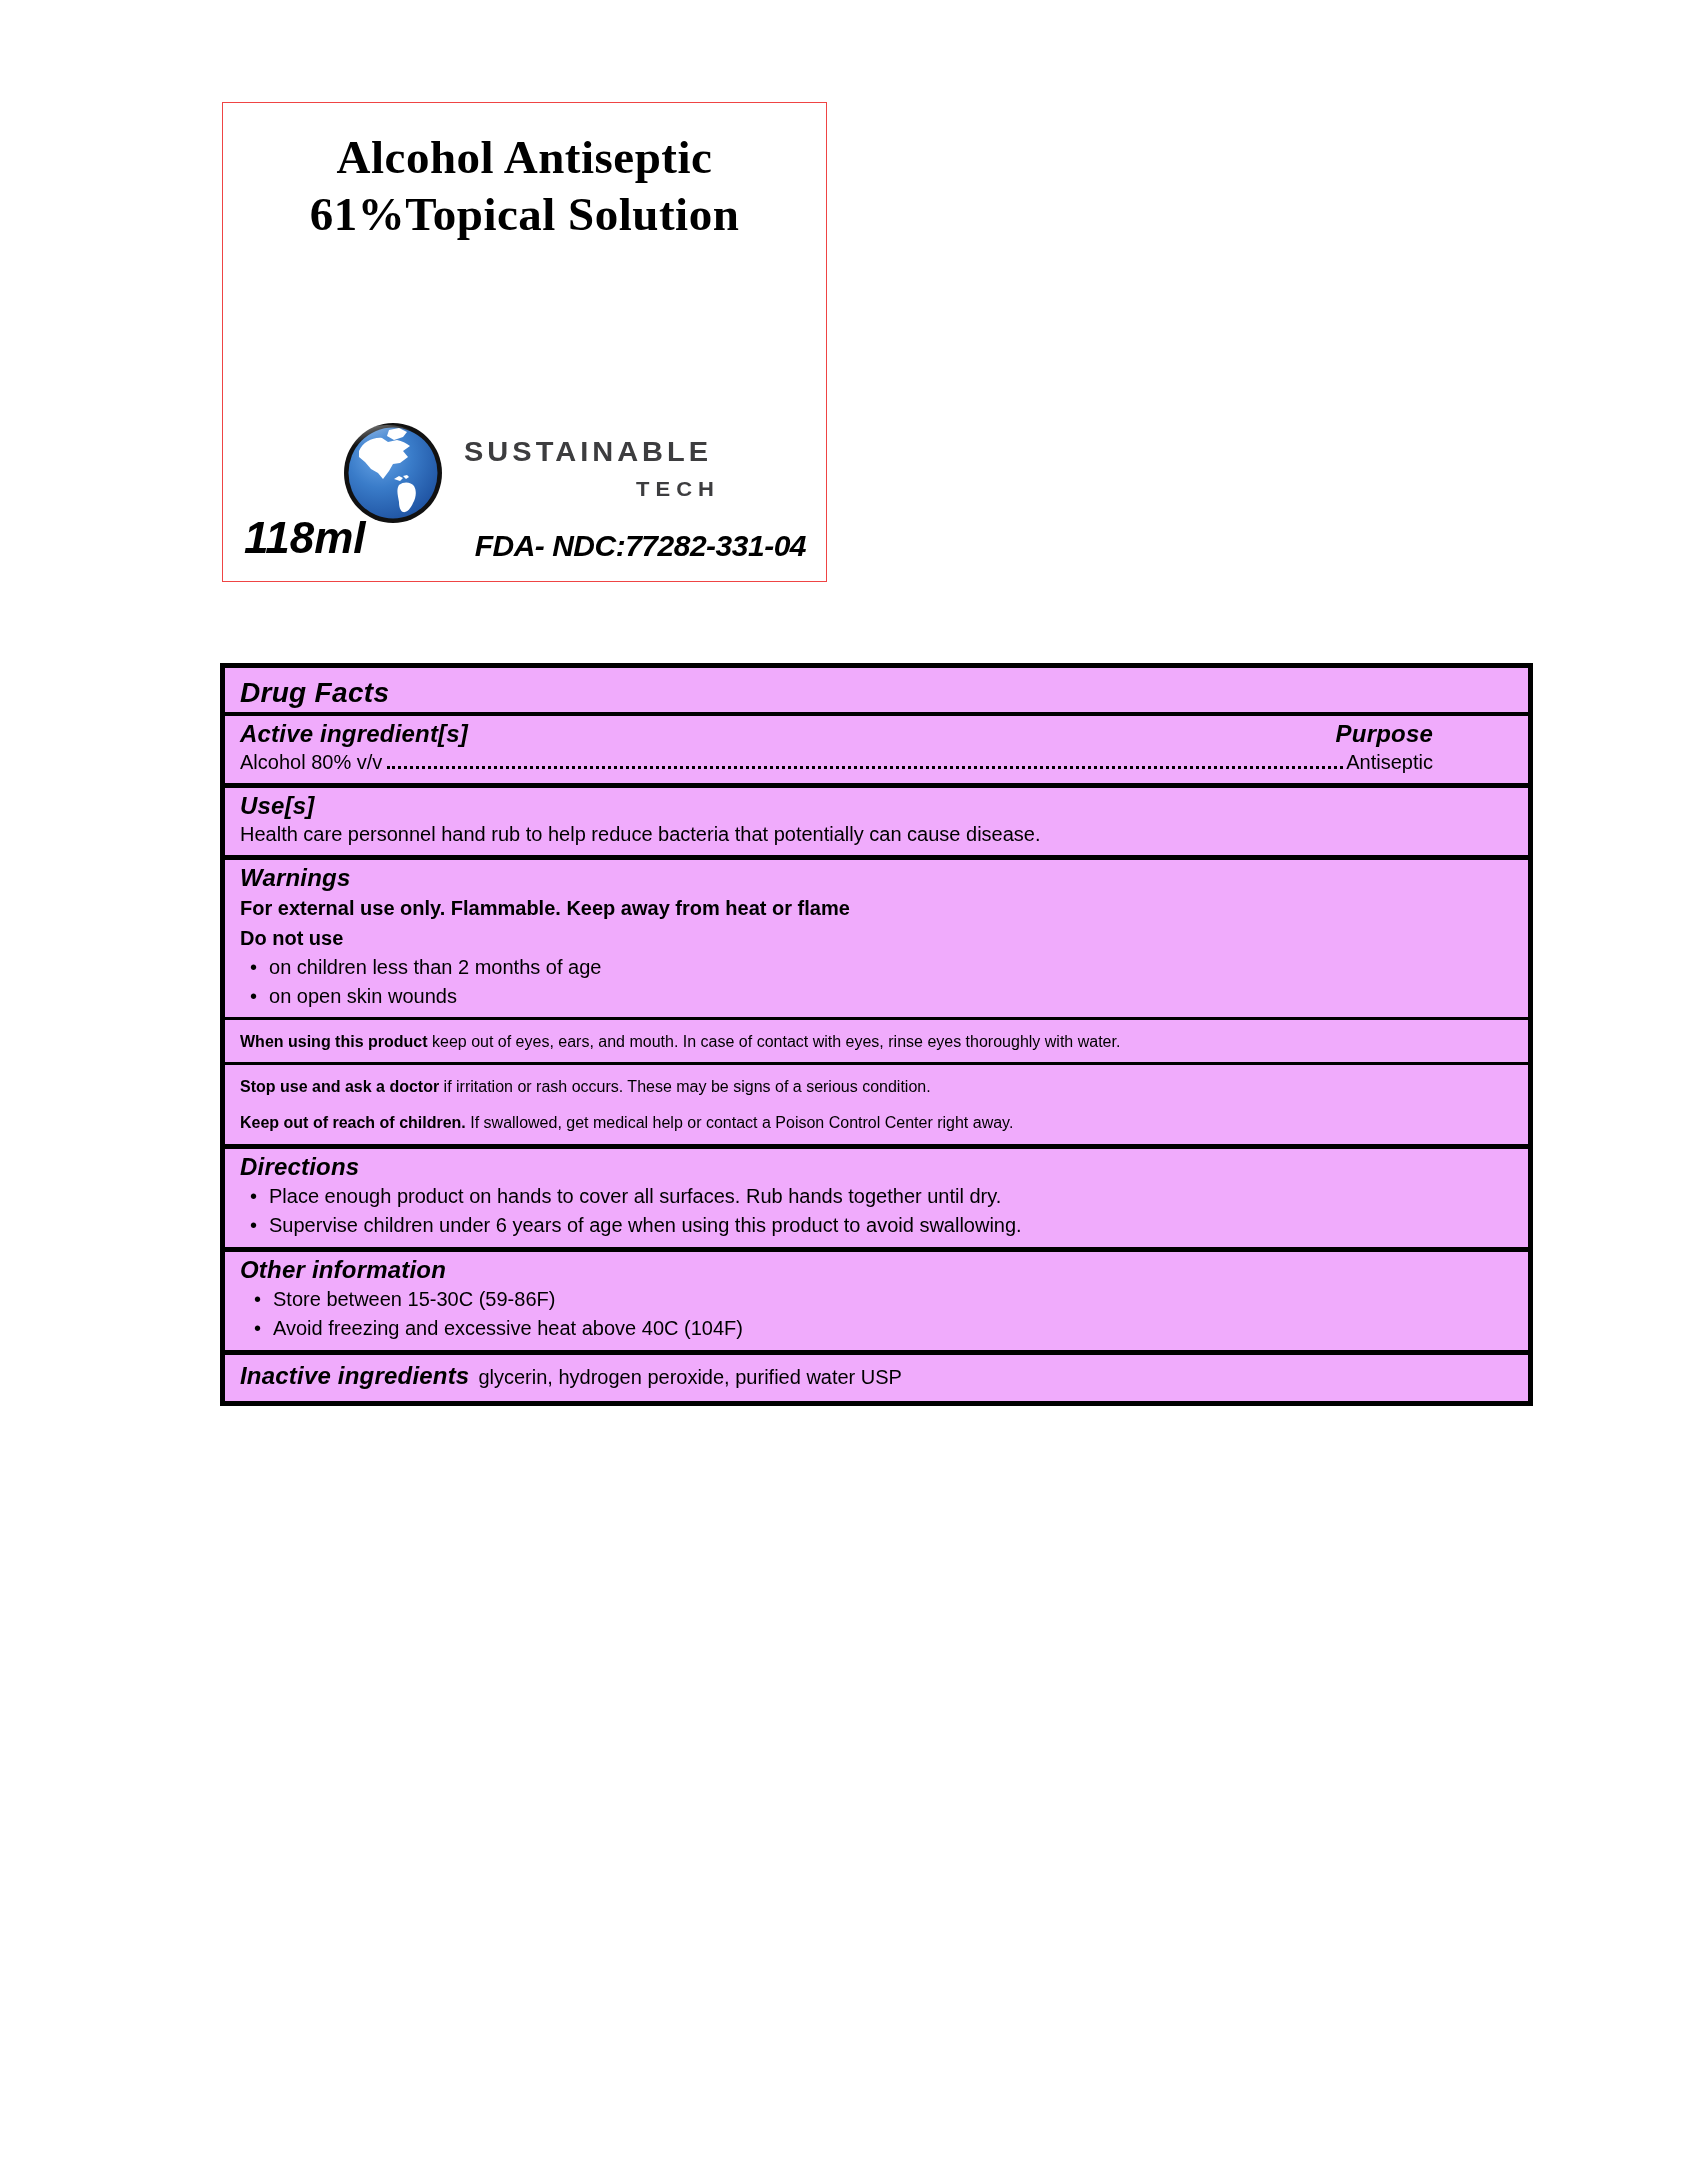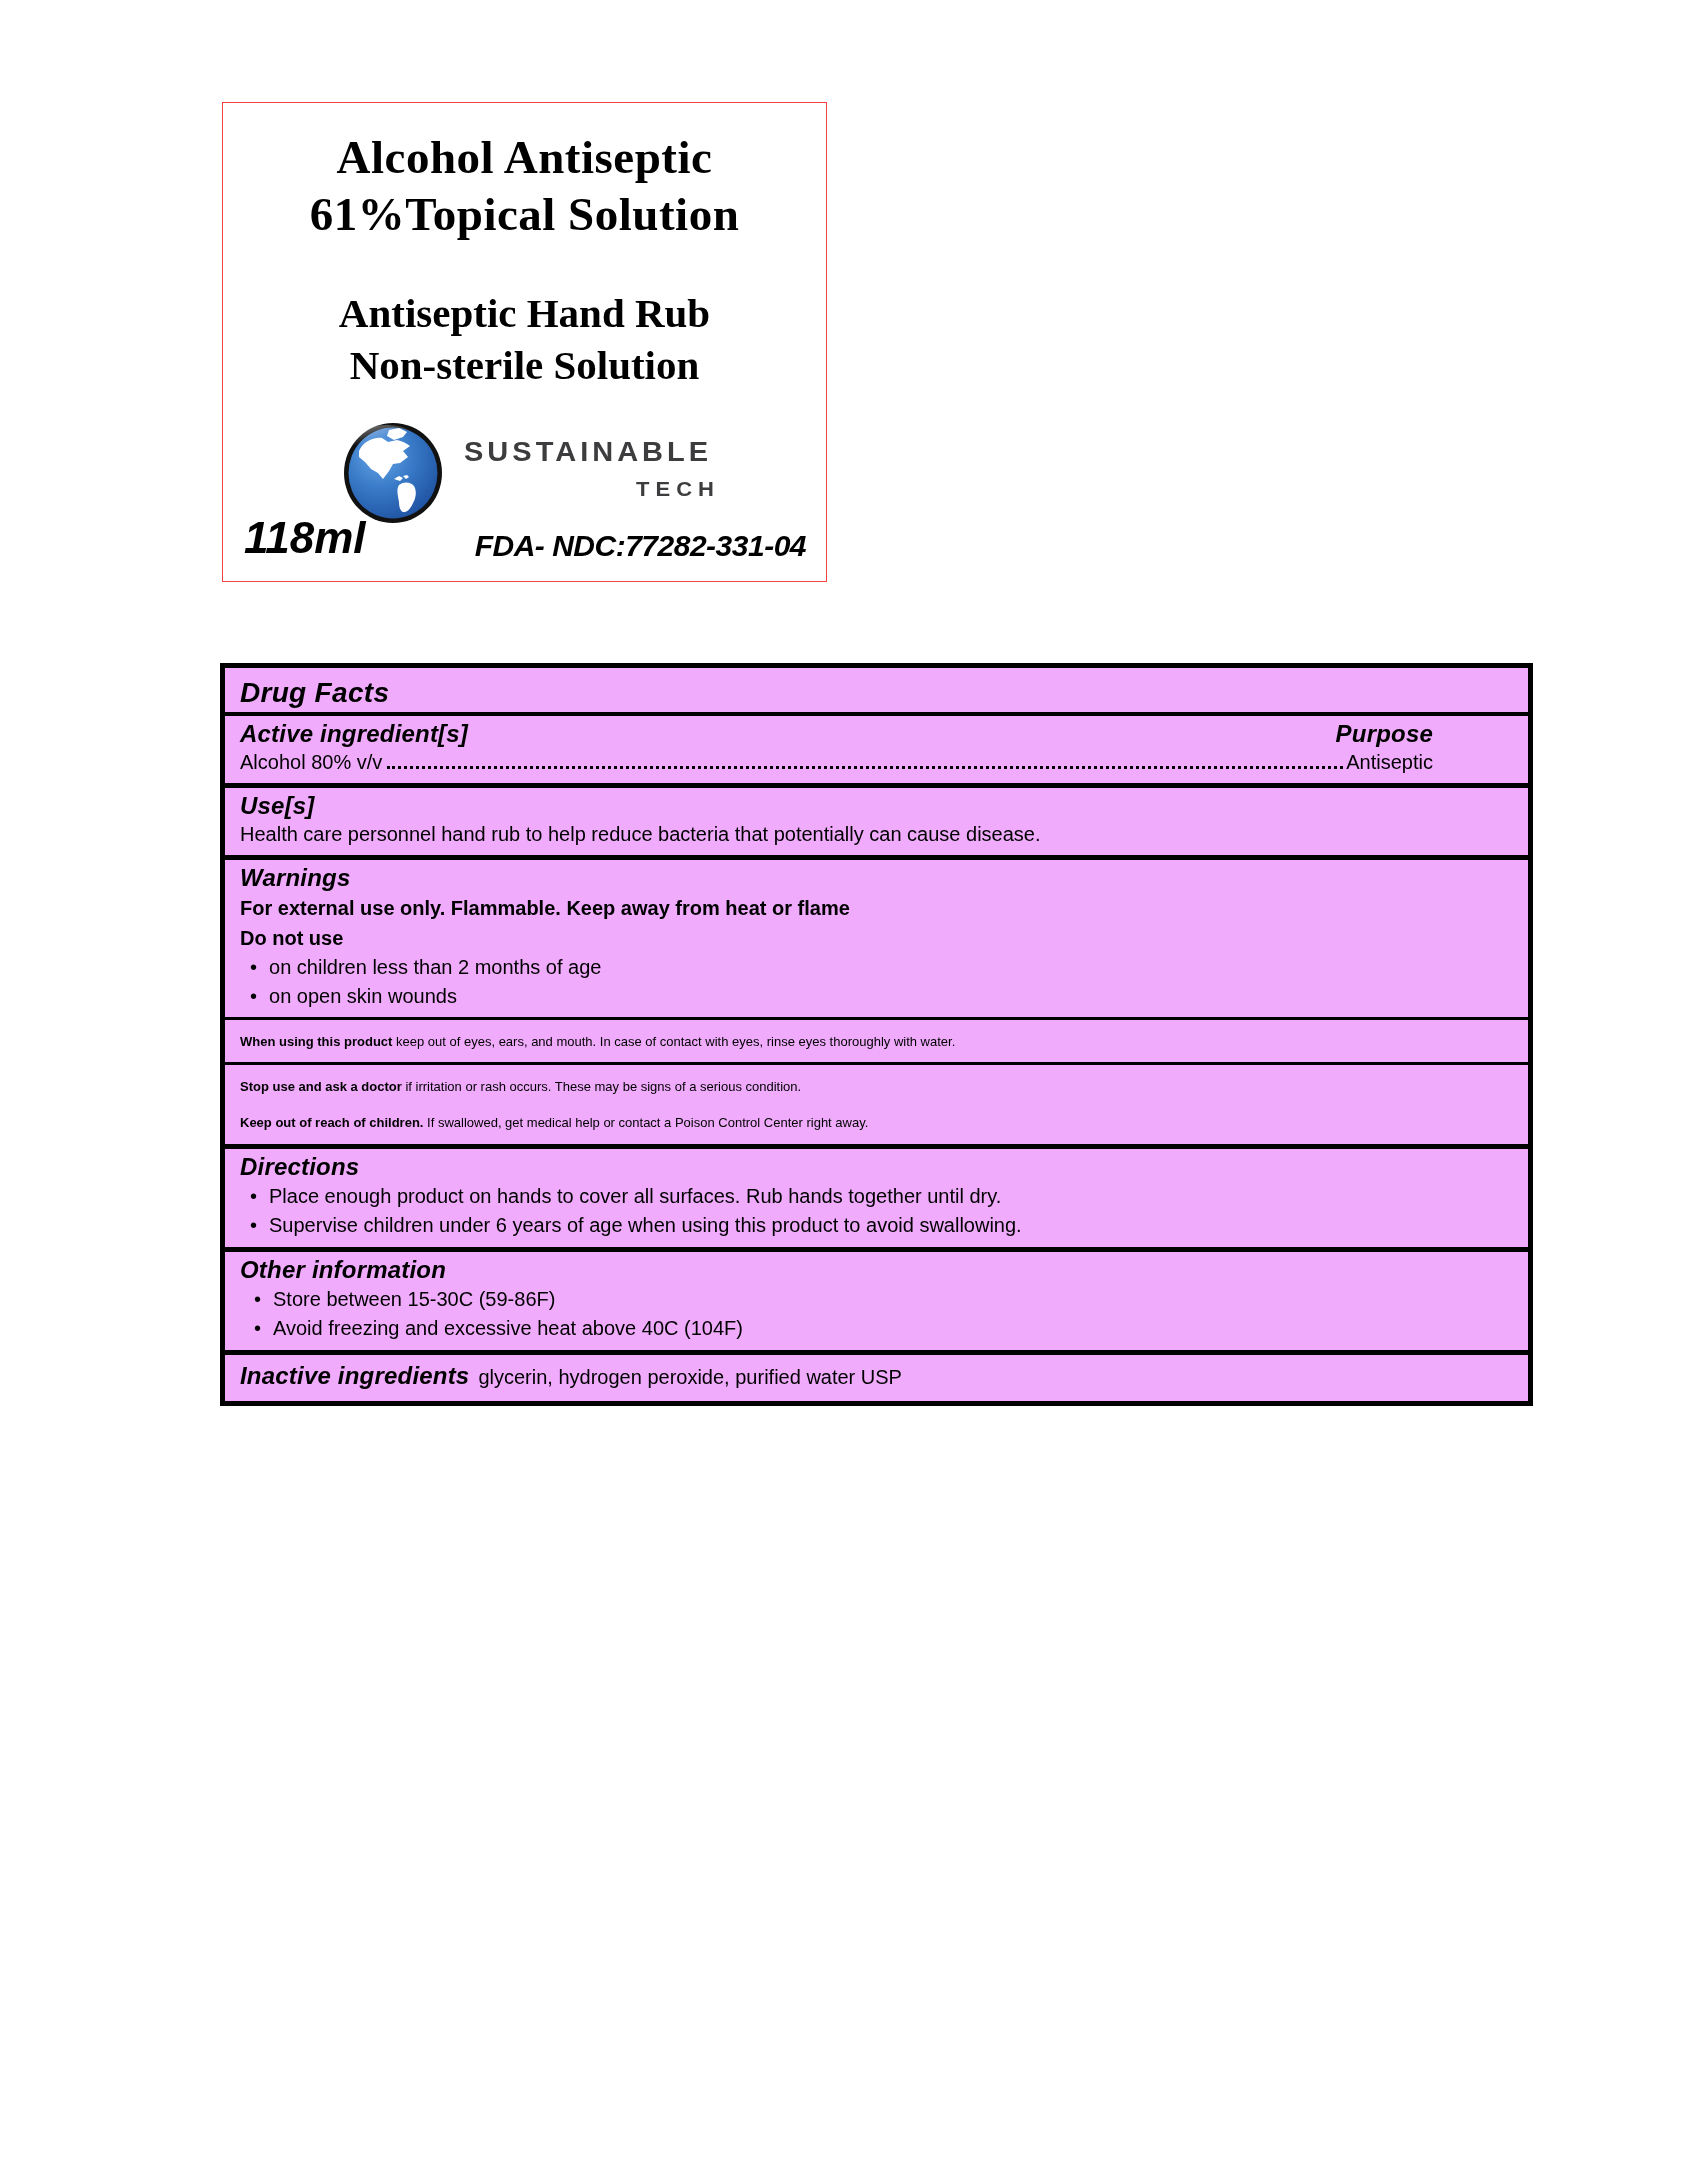--- a/index.html
+++ b/index.html
@@ -77,35 +77,31 @@
 
   .active-header-row { display:flex; justify-content:space-between; align-items:baseline; }
   .purpose-header { margin-right:80px; }
   .active-row { display:flex; align-items:baseline; }
   .dotted-leader { flex:1; border-bottom:3px dotted #000; margin:0 3px 6px 5px; }
   .active-purpose { margin-right:80px; }
 
   .bullet-item { display:flex; font-size:20px; line-height:29px; padding-left:10px; }
   .bullet-item::before { content:"\2022"; font-size:20px; margin-right:12px; }
   .thin-rule { border-bottom:3px solid #000; margin:6px -15px 7px; }
-  .mixed-line { font-size:13px; line-height:29px; margin-top:3px; }
+  .mixed-line { font-size:16px; line-height:29px; margin-top:3px; }
   .inactive-row { display:flex; align-items:baseline; padding-top:3px; }
   .inactive-body { font-size:20px; margin-left:9px; }
 </style>
 </head>
 <body>
 
 <div class="label-box">
   <div class="label-title">
     <div>Alcohol Antiseptic</div>
     <div>61%Topical Solution</div>
-  </div>
-  <div class="label-subtitle">
-    <div>Antiseptic Hand Rub</div>
-    <div>Non-sterile Solution</div>
   </div>
 
   <div class="logo-row">
     <svg class="globe" viewBox="0 0 103 104" xmlns="http://www.w3.org/2000/svg">
       <defs>
         <radialGradient id="ocean" cx="35%" cy="30%" r="80%">
           <stop offset="0%" stop-color="#6aa6e8"></stop>
           <stop offset="45%" stop-color="#3a7cc9"></stop>
           <stop offset="100%" stop-color="#1c4f9e"></stop>
         </radialGradient>

